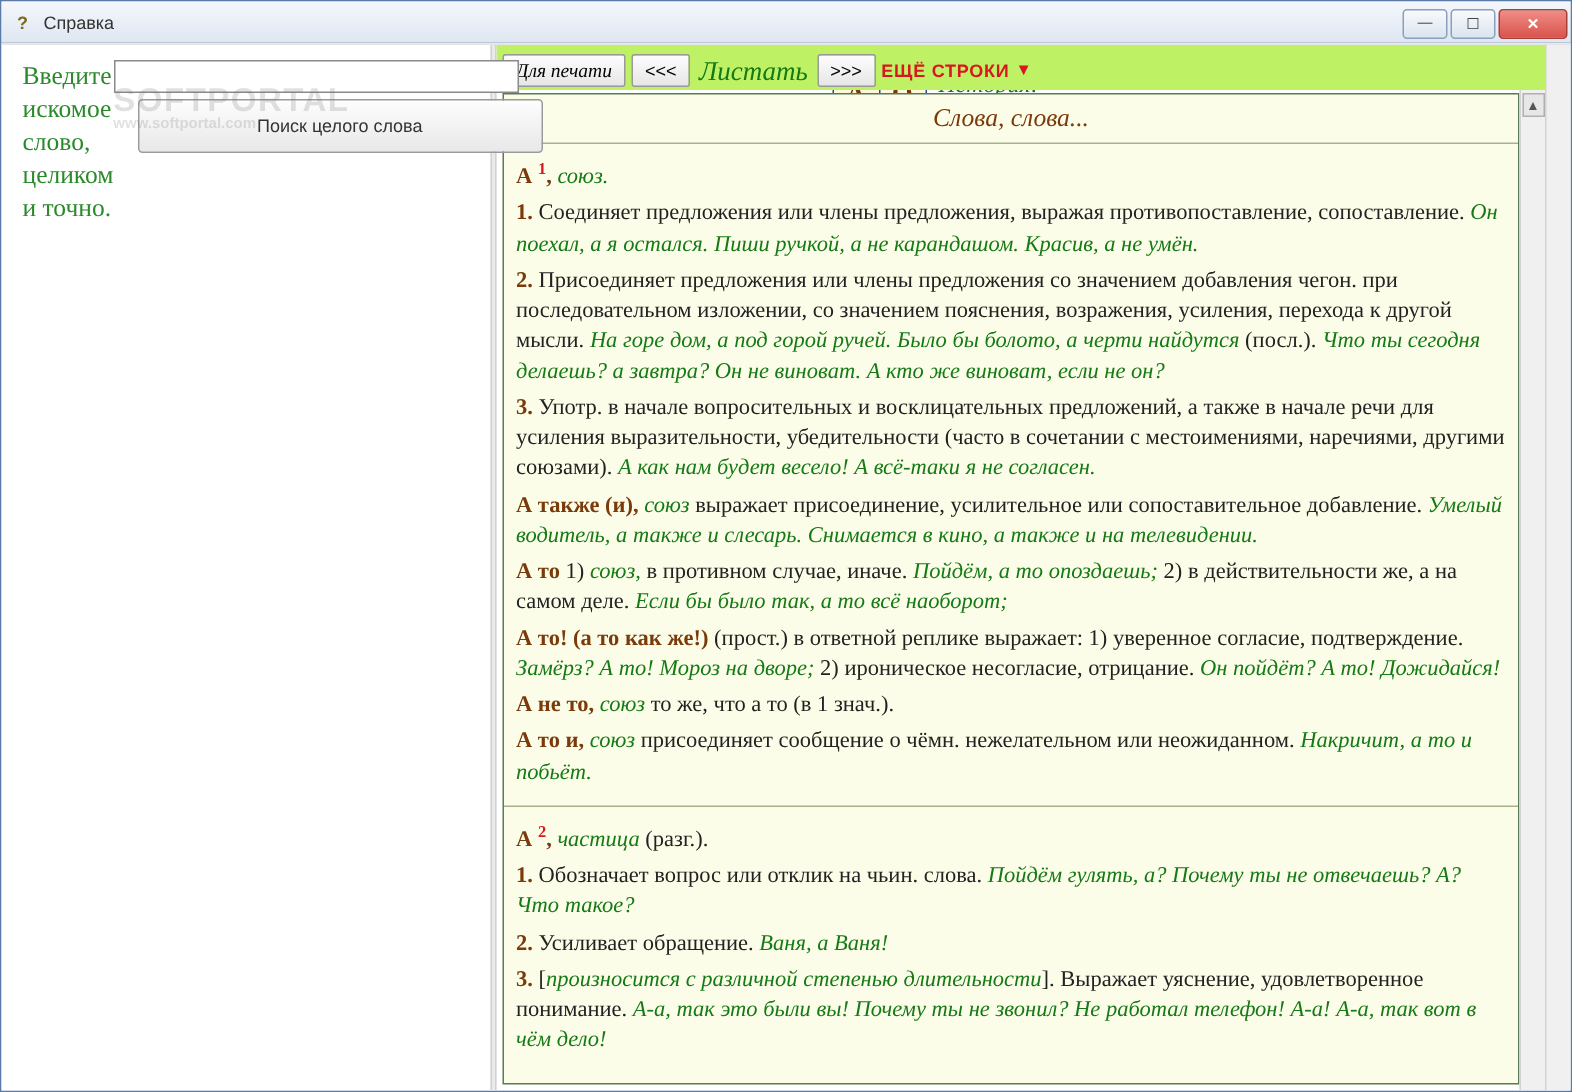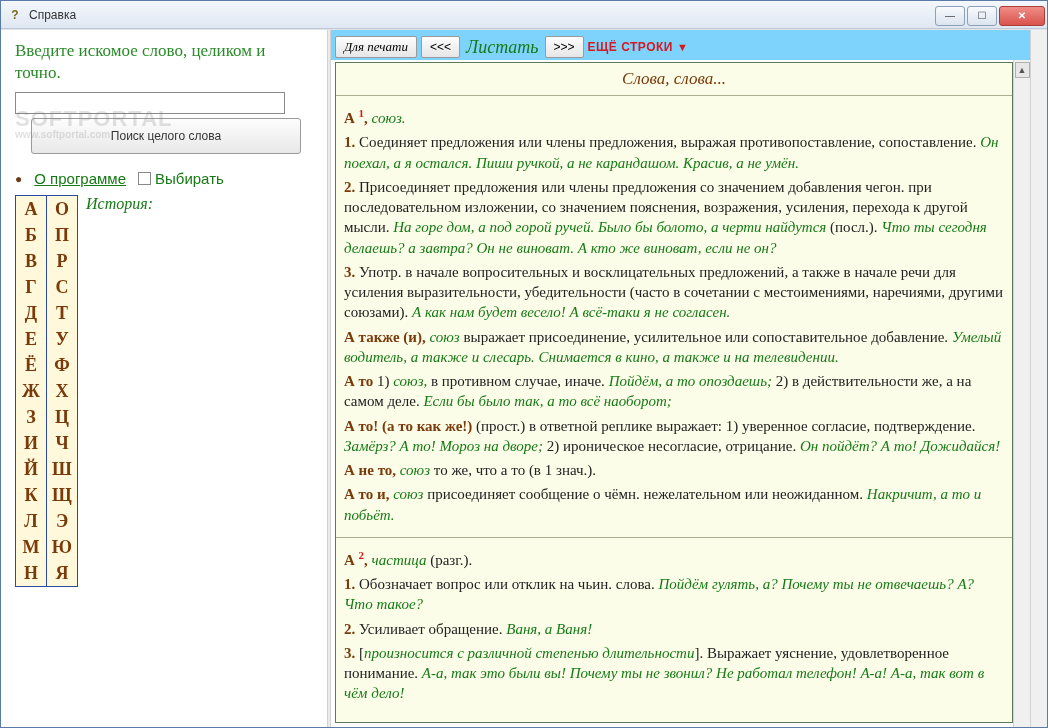--- a/index.html
+++ b/index.html
@@ -63,21 +63,21 @@
     display: flex;
     background: #fff;
     overflow: hidden;
     border-top: 1px solid #e4e4e4;
   }
   
   .left {
     width: 326px;
     padding: 10px 22px 8px 14px;
     display: flex;
-    flex-direction: column;
+    flex-direction: row;
   }
   .prompt {
     color: #2a8a2a;
     font-size: 17px;
     font-family: Georgia, 'Times New Roman', serif;
     line-height: 1.3;
     margin-bottom: 8px;
   }
   .searchbox {
     width: 270px;
@@ -171,21 +171,21 @@
     display: flex;
     flex-direction: column;
     overflow: hidden;
   }
   .topbar {
     height: 30px;
     padding: 4px 4px 0 4px;
     display: flex;
     align-items: center;
     gap: 4px;
-    background: #7dd3fc;
+    background: #bef264;
   }
   .tbtn {
     height: 22px;
     padding: 0 8px;
     border: 1px solid #9a9a9a;
     background: linear-gradient(to bottom,#fdfdfd,#e6e6e6);
     border-radius: 2px;
     font-size: 12px;
     display: flex; align-items: center;
     cursor: pointer;

